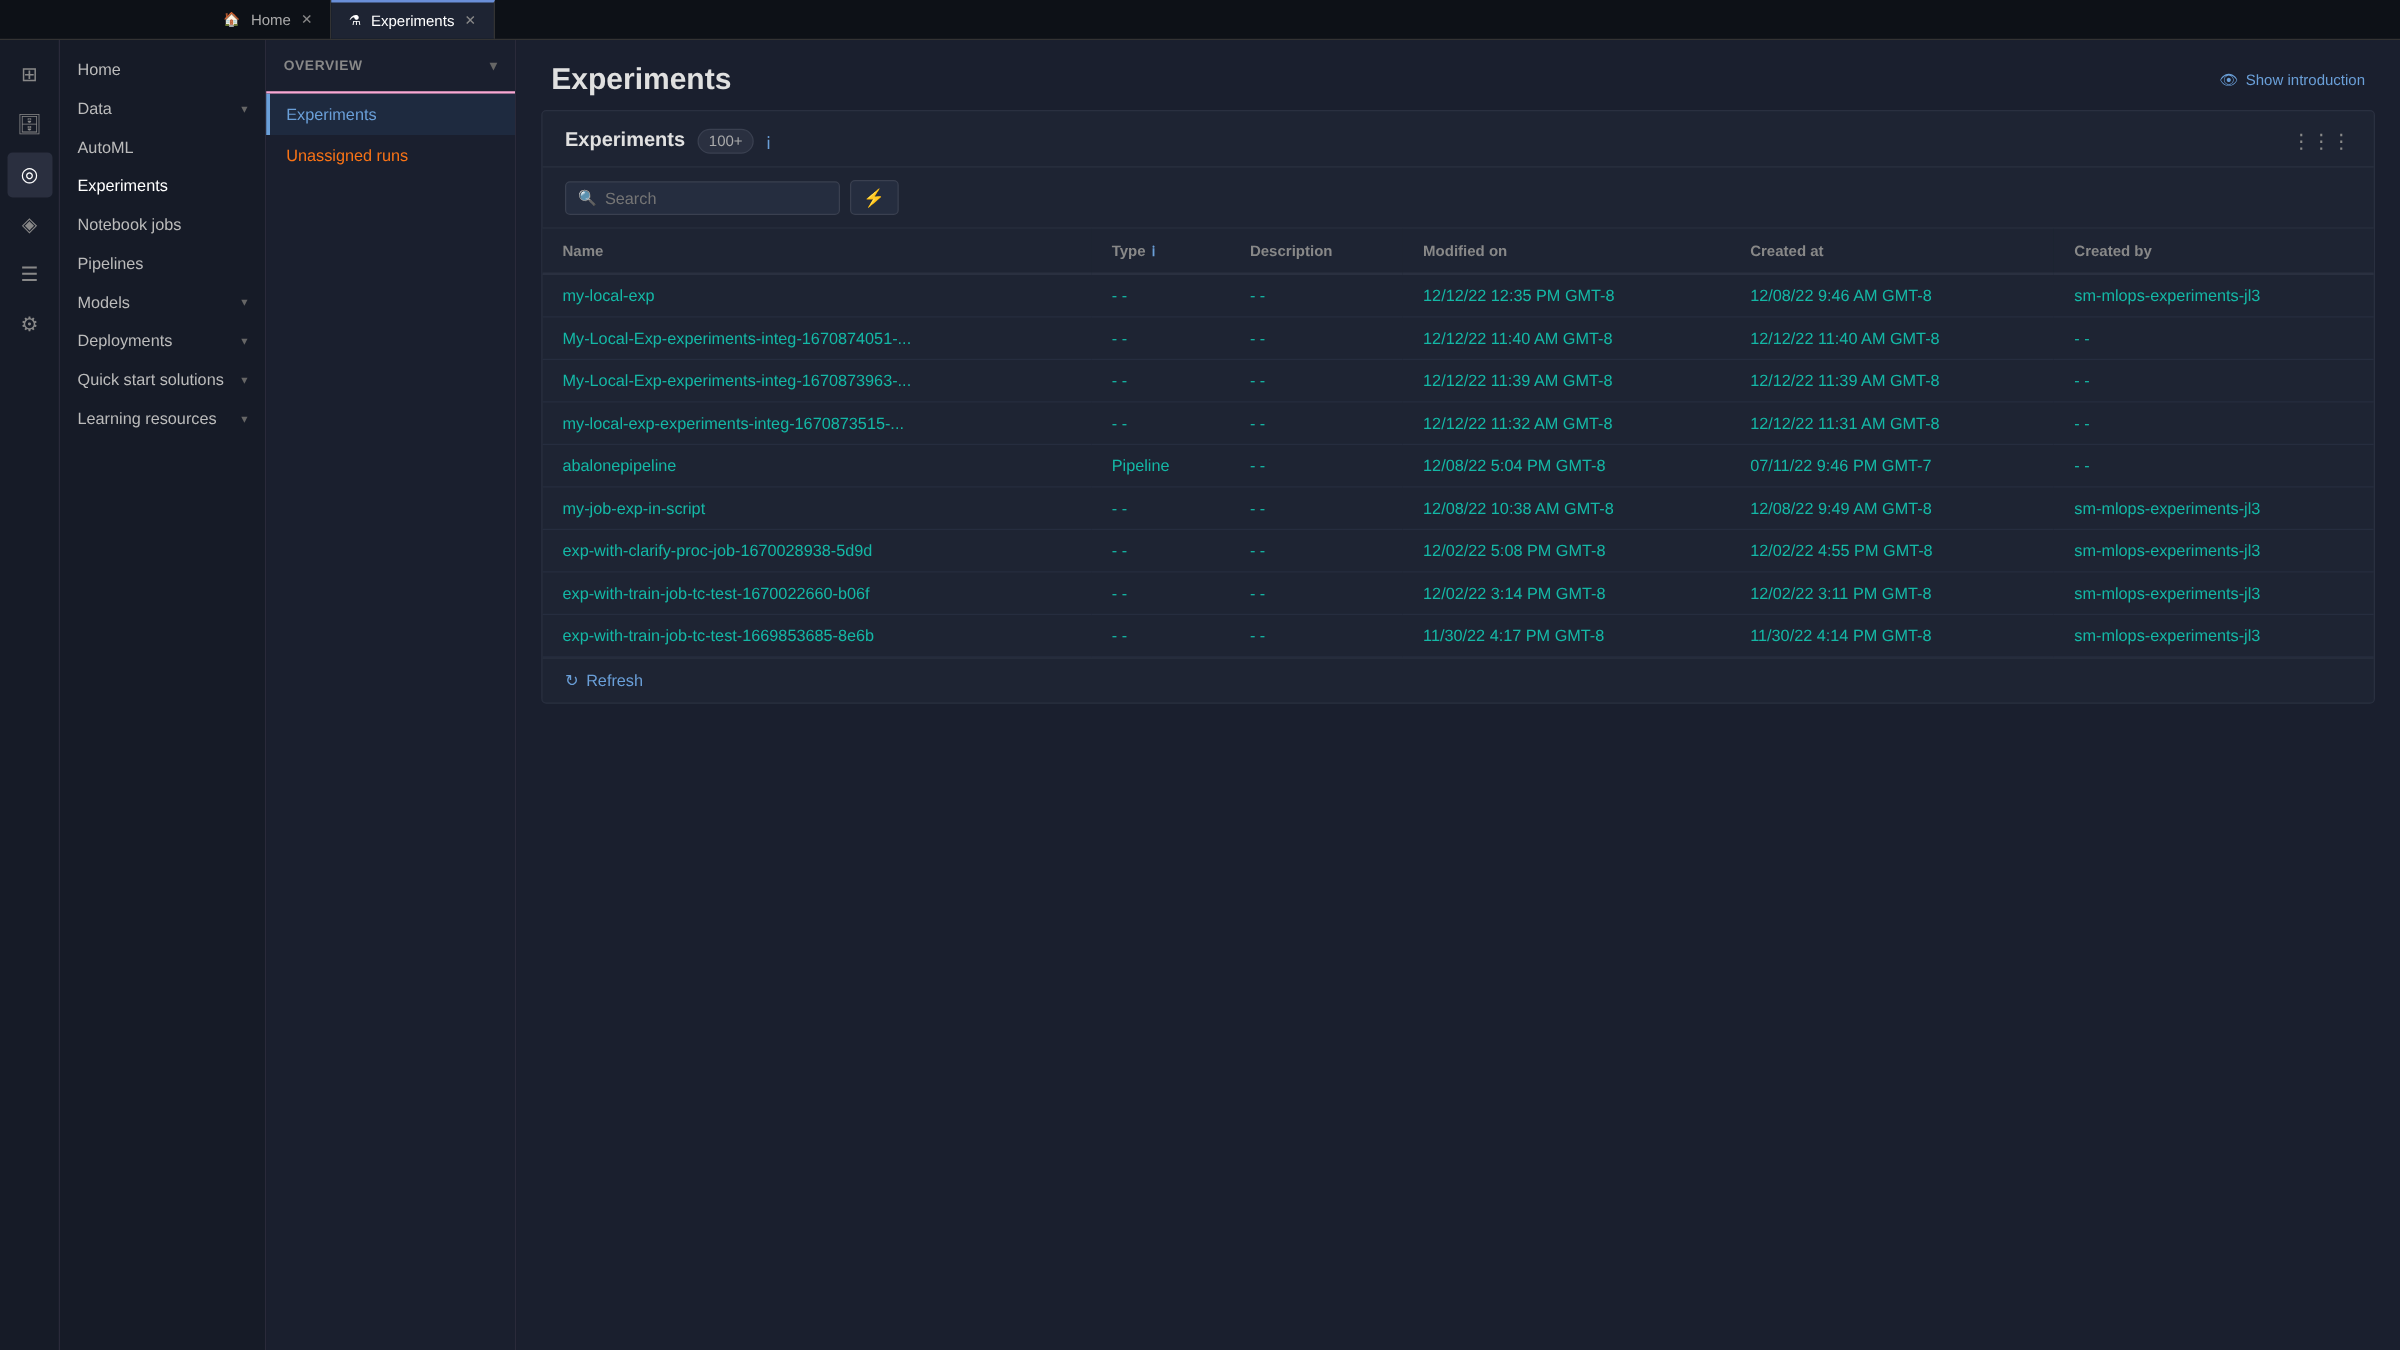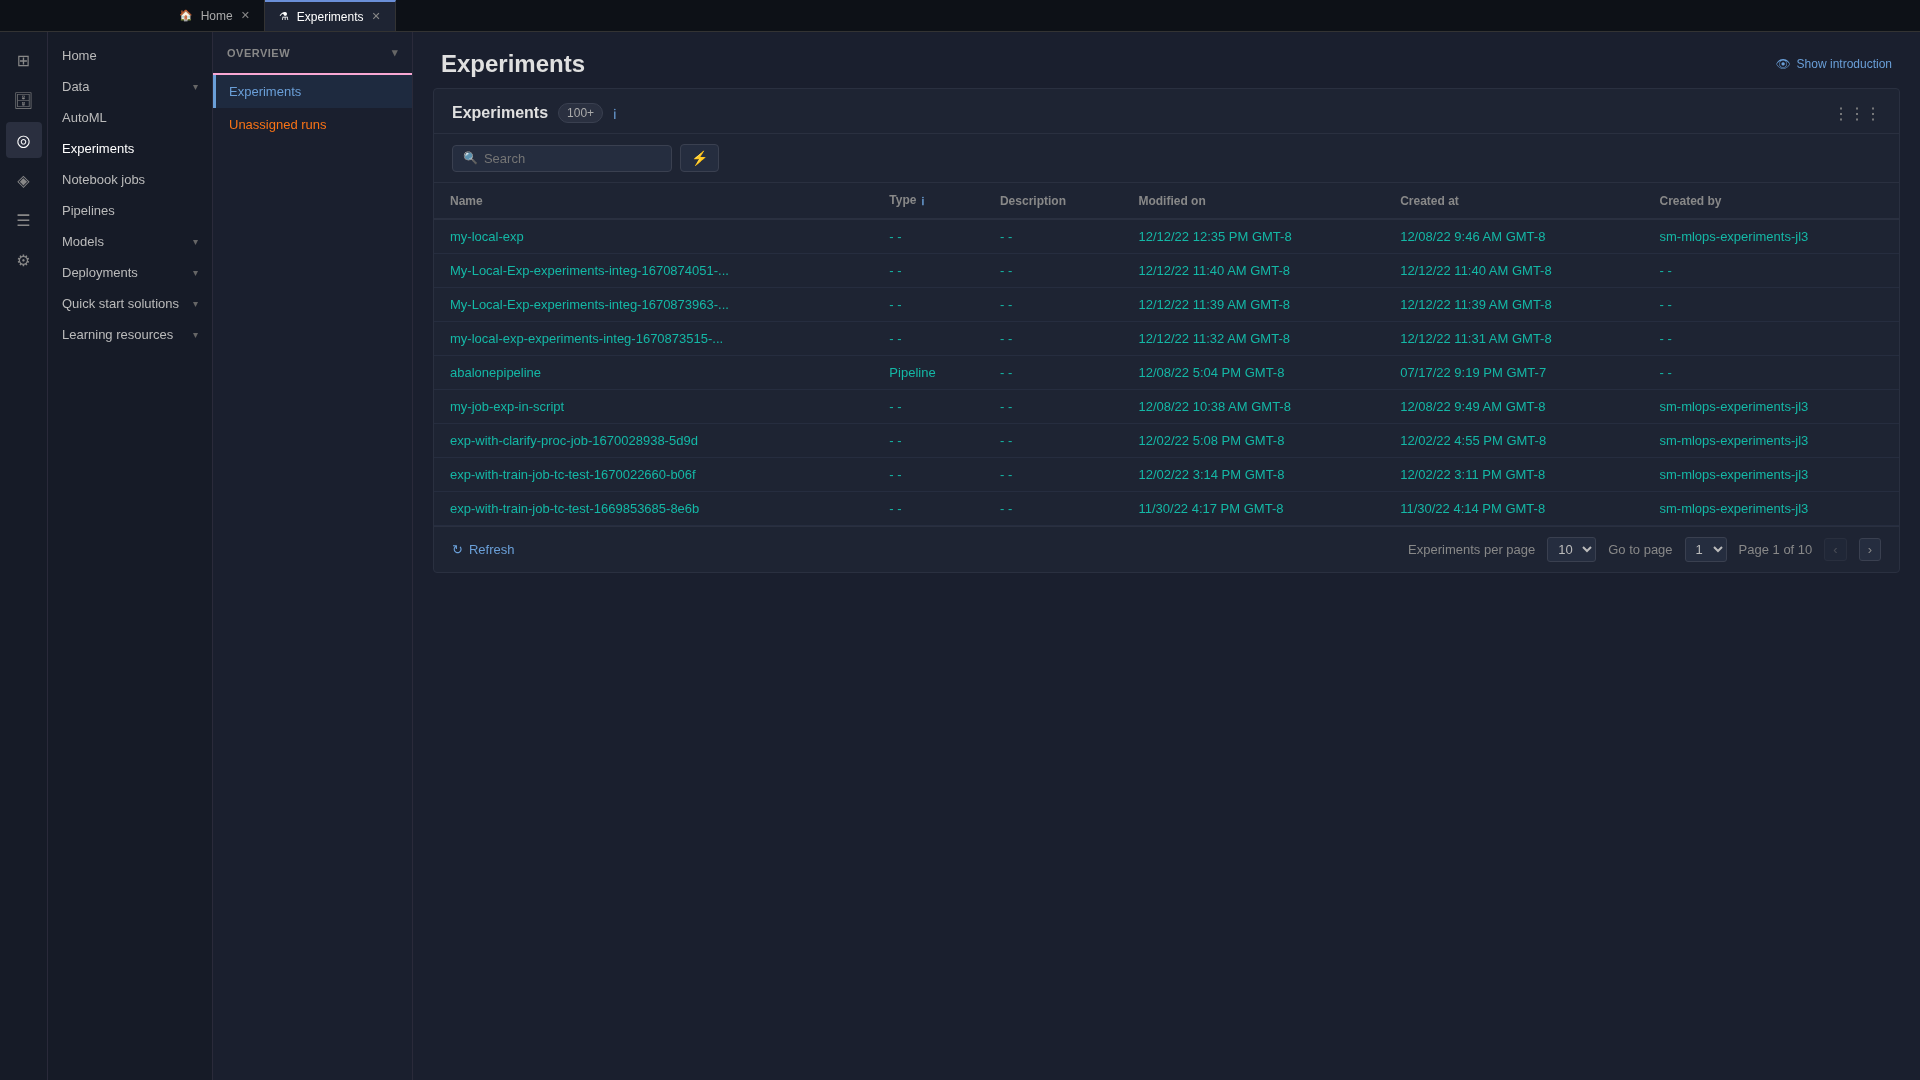--- a/index.html
+++ b/index.html
@@ -243,21 +243,21 @@
       text-align: left;
       font-size: 12px;
       font-weight: 600;
       color: #888;
       border-bottom: 2px solid #2a3040;
       background: #1e2433;
       white-space: nowrap;
     }
     .exp-table th .th-inner {
       display: flex;
-      align-items: flex-start;
+      align-items: flex-end;
       gap: 5px;
     }
     .exp-table td {
       padding: 9px 16px;
       border-bottom: 1px solid #262d3f;
       color: #14b8a6;
       font-size: 13px;
       white-space: nowrap;
     }
     .link-cell { color: #6a9fd8; cursor: pointer; }
@@ -481,21 +481,21 @@
       <td class="dash-cell">- -</td>
       <td>12/12/22 11:32 AM GMT-8</td>
       <td>12/12/22 11:31 AM GMT-8</td>
       <td class="dash-cell">- -</td>
     </tr>
             <tr>
       <td class="link-cell">abalonepipeline</td>
       <td class="">Pipeline</td>
       <td class="dash-cell">- -</td>
       <td>12/08/22 5:04 PM GMT-8</td>
-      <td>07/17/22 9:19 PM GMT-7</td>
+      <td>07/11/22 9:46 PM GMT-7</td>
       <td class="dash-cell">- -</td>
     </tr>
             <tr>
       <td class="link-cell">my-job-exp-in-script</td>
       <td class="dash-cell">- -</td>
       <td class="dash-cell">- -</td>
       <td>12/08/22 10:38 AM GMT-8</td>
       <td>12/08/22 9:49 AM GMT-8</td>
       <td class="">sm-mlops-experiments-jl3</td>
     </tr>
@@ -524,31 +524,16 @@
       <td class="">sm-mlops-experiments-jl3</td>
     </tr>
           </tbody>
       </table>
 
       <div class="pagination-bar">
         <button class="refresh-btn">
           <span>↻</span>
           <span>Refresh</span>
         </button>
-        <div class="pagination-right">
-          <span class="pagination-label">Experiments per page</span>
-          <select class="pagination-select">
-            <option>10</option>
-            <option>25</option>
-            <option>50</option>
-          </select>
-          <span class="pagination-label">Go to page</span>
-          <select class="pagination-select">
-            <option>1</option>
-          </select>
-          <span class="pagination-label">Page 1 of 10</span>
-          <button class="page-nav-btn" disabled="">‹</button>
-          <button class="page-nav-btn">›</button>
-        </div>
       </div>
     </div>
   </div>
 </div>
 
 </body></html>

